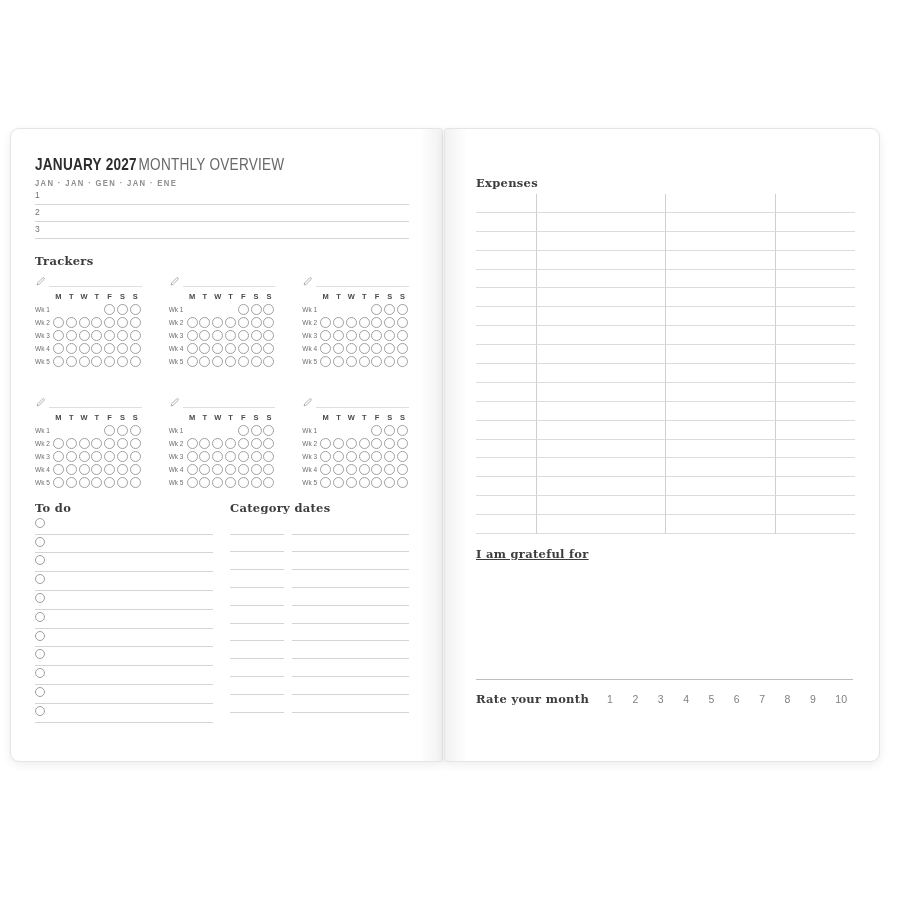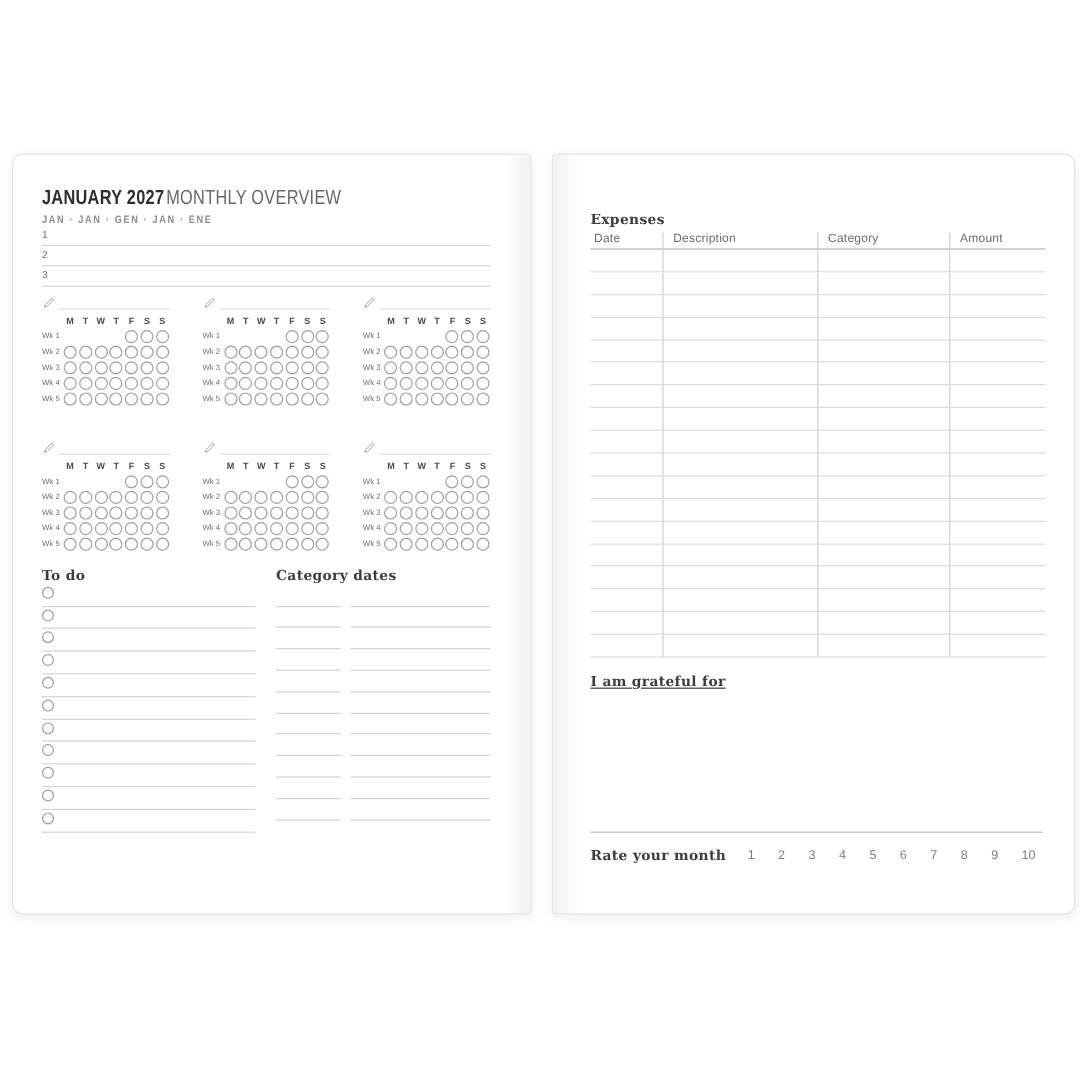--- a/index.html
+++ b/index.html
@@ -3,21 +3,21 @@
 <meta charset="utf-8">
 <style>
   html,body{margin:0;padding:0;background:#ffffff;width:900px;height:900px;overflow:hidden;}
   *{box-sizing:border-box;}
   .spread{position:relative;width:900px;height:900px;font-family:"Liberation Sans",sans-serif;}
 
   
   .page{position:absolute;top:128px;height:634px;background:#fff;border:1px solid #e5e5e5;
         box-shadow:0 3px 10px rgba(0,0,0,0.07);}
   .page-left{left:10px;width:433px;border-radius:9px 3px 3px 9px;}
-  .page-right{left:460px;width:436px;border-radius:3px 9px 9px 3px;}
+  .page-right{left:444px;width:436px;border-radius:3px 9px 9px 3px;}
   .page-left::after{content:"";position:absolute;top:0;right:0;width:22px;height:100%;
         background:linear-gradient(to right,rgba(0,0,0,0) 0%,rgba(0,0,0,0.055) 100%);
         border-radius:0 3px 3px 0;pointer-events:none;}
   .page-right::before{content:"";position:absolute;top:0;left:0;width:22px;height:100%;
         background:linear-gradient(to right,rgba(0,0,0,0.055) 0%,rgba(0,0,0,0) 100%);
         border-radius:3px 0 0 3px;pointer-events:none;}
 
   
   .lp{position:relative;height:100%;padding:27px 33px 0 24px;}
   .title{margin:0;font-size:17px;line-height:1.05;white-space:nowrap;
@@ -86,20 +86,21 @@
             <span class="goal-num">1</span>
           </div>
           <div class="goal-row">
             <span class="goal-num">2</span>
           </div>
           <div class="goal-row">
             <span class="goal-num">3</span>
           </div>
         </div>
 
+      <div class="sec-label lbl-trackers">Trackers</div>
       <div class="tracker-grids">
           <div class="tracker">
             <div class="t-head">
               <span class="pencil">
                 <svg viewBox="0 0 24 24" width="11" height="11" fill="none" stroke="#9a9a9a" stroke-width="1.7" stroke-linejoin="round">
                   <path d="M4.5 19.5l1.4-4.6L16.6 4.2a2.2 2.2 0 013.2 3.2L9.1 18.1 4.5 19.5z"></path>
                 </svg>
               </span>
               <span class="t-line"></span>
             </div>
@@ -977,26 +978,20 @@
             </div>
         </div>
       </div>
     </div>
   </div>
 
   <div class="page page-right">
     <div class="rp">
       <div class="sec-label">Expenses</div>
       <div class="exp-table">
-        <div class="exp-row exp-header">
-            <div class="exp-hcell">Date</div>
-            <div class="exp-hcell">Description</div>
-            <div class="exp-hcell">Category</div>
-            <div class="exp-hcell">Amount</div>
-          </div>
         <div class="exp-body">
             <div class="exp-row">
               <div class="exp-cell"></div>
               <div class="exp-cell"></div>
               <div class="exp-cell"></div>
               <div class="exp-cell"></div>
             </div>
             <div class="exp-row">
               <div class="exp-cell"></div>
               <div class="exp-cell"></div>

